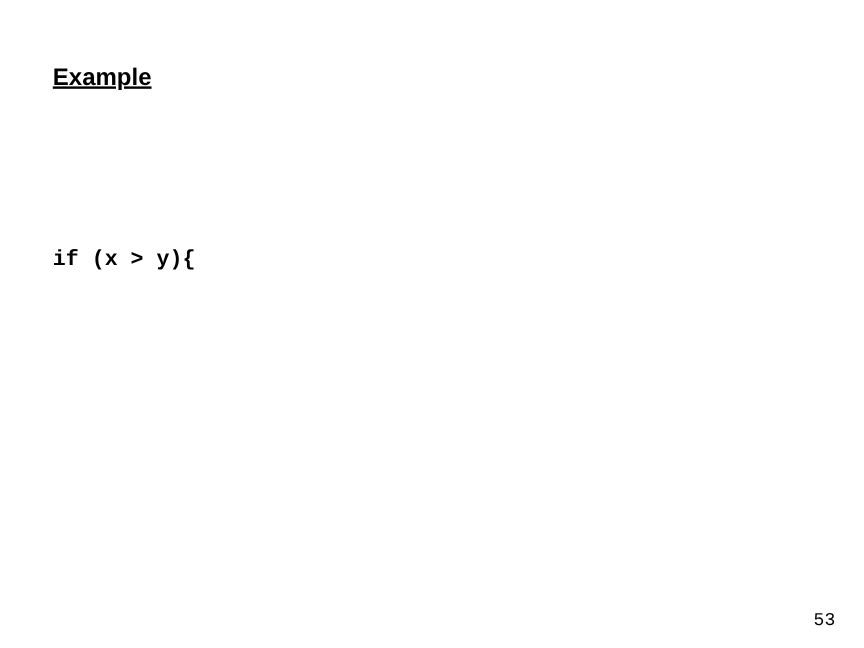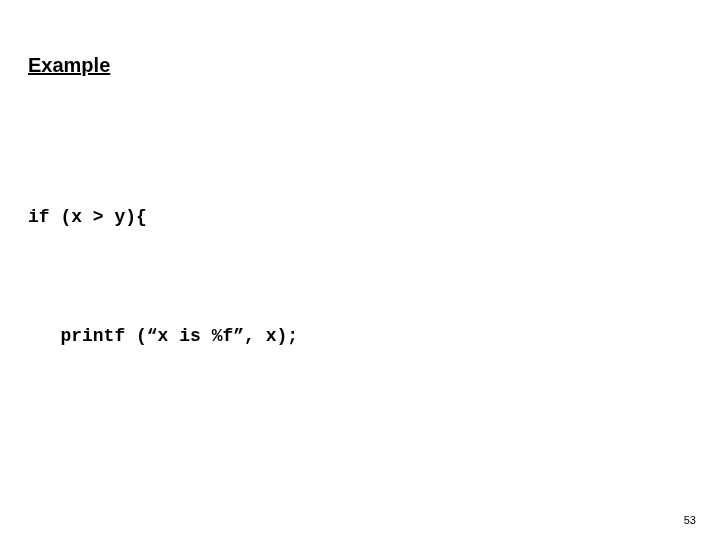--- a/index.html
+++ b/index.html
@@ -1,53 +1,52 @@
 <!DOCTYPE html>
 <html><head>
 <meta charset="utf-8">
 <style>
   * { margin: 0; padding: 0; box-sizing: border-box; }
   html, body { width: 720px; height: 540px; background: #fff; }
   .page {
     position: relative;
     width: 720px;
     height: 540px;
-    padding: 54px 28px 20px 28px;
+    padding: 54px 28px 20px 44px;
     font-family: Arial, Helvetica, sans-serif;
     color: #000;
   }
   .title {
     font-size: 20px;
     font-weight: bold;
     text-decoration: underline;
     margin-bottom: 42px;
   }
   .code {
     font-family: "Courier New", Courier, monospace;
     font-size: 18px;
     font-weight: bold;
     line-height: 2.2;
     white-space: pre;
   }
   .pagenum {
     position: absolute;
     right: 24px;
     bottom: 14px;
-    font-size: 11px;
-    font-family: Liberation Sans, sans-serif;
+    font-size: 15px;
+    font-family: Liberation Mono, monospace;
   }
 </style>
 </head>
 <body>
 
 <div class="page">
   <div class="title">Example</div>
   <div class="code">
     <div>if (x &gt; y){</div>
-    <div>   printf (“x is %f”, x);</div>
     
     
     
     
     
   </div>
   <div class="pagenum">53</div>
 </div>
 
 </body></html>

